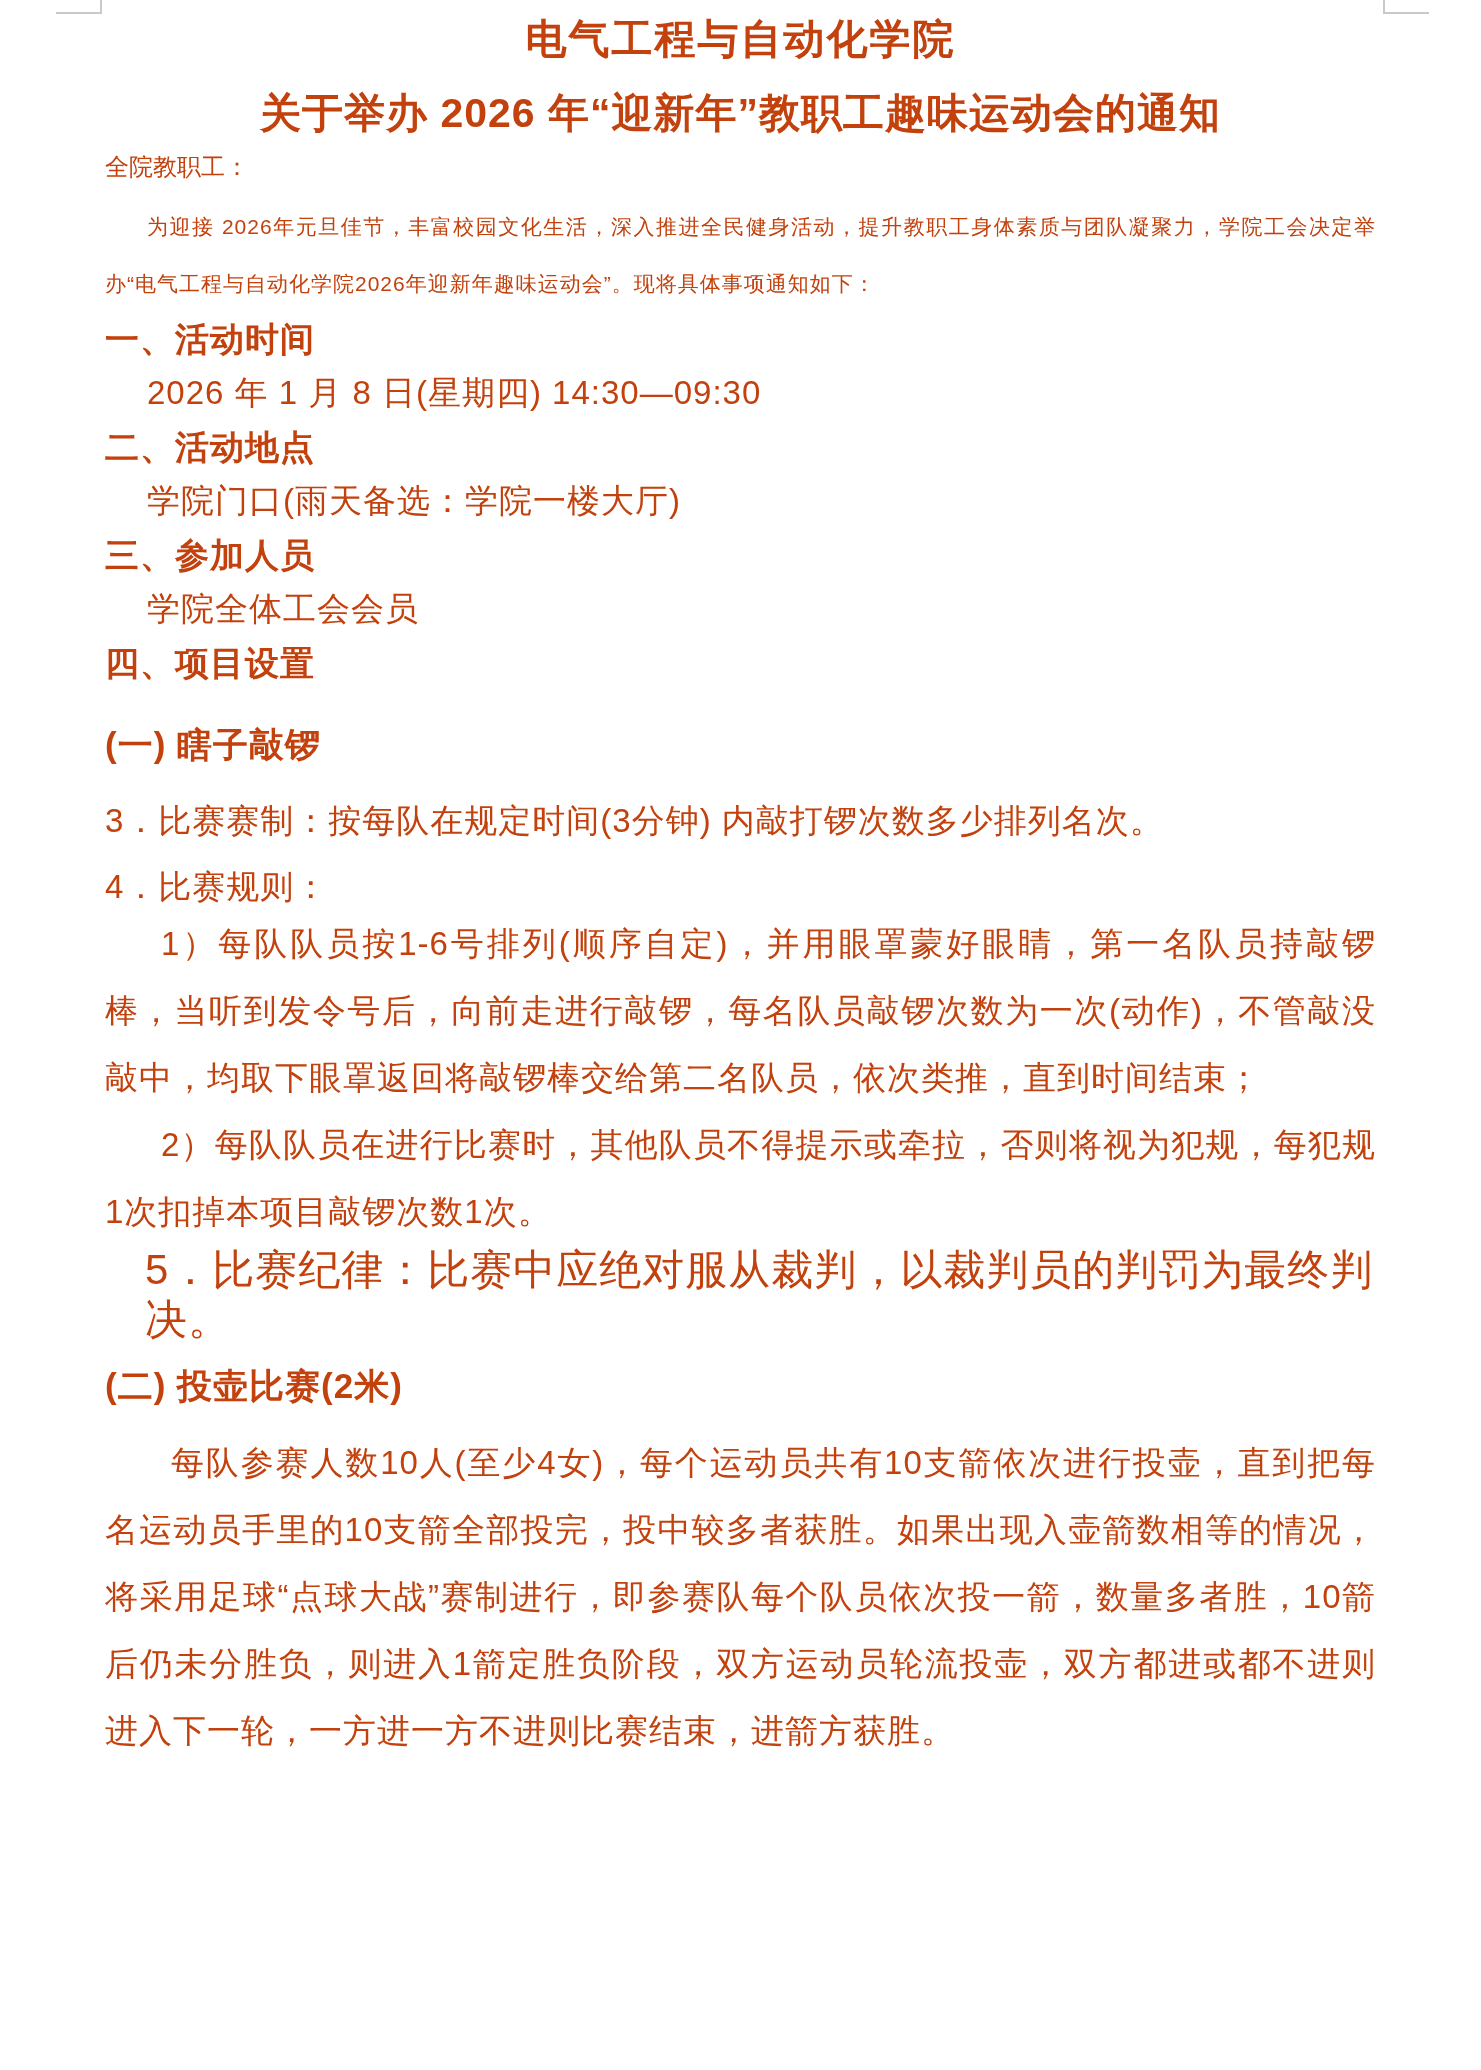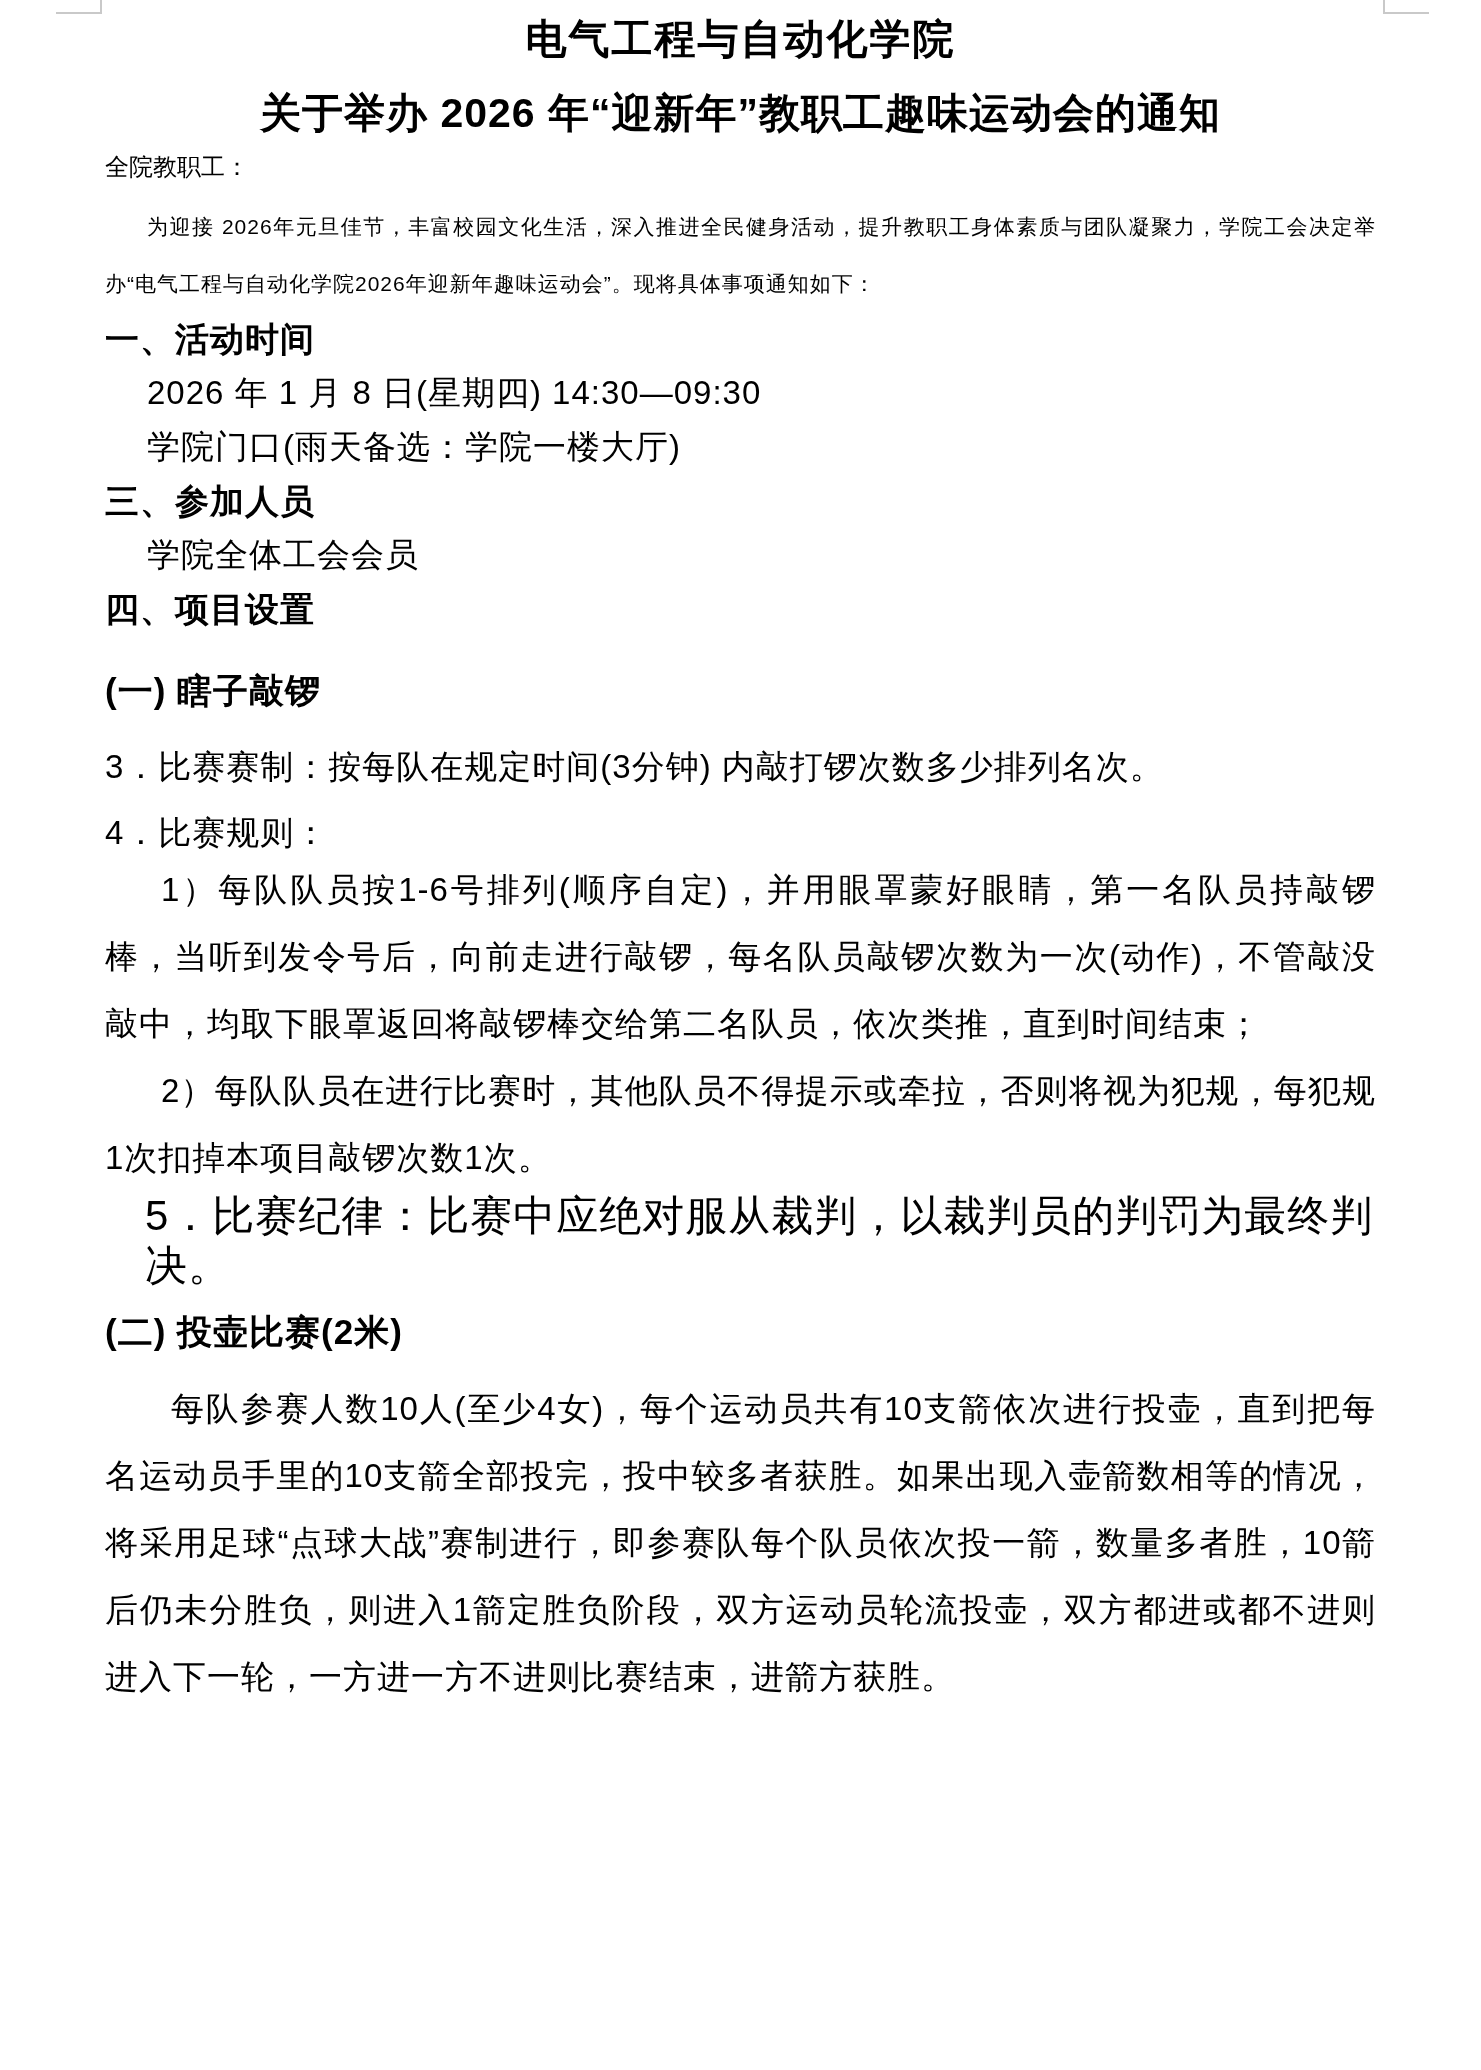--- a/index.html
+++ b/index.html
@@ -1,21 +1,21 @@
 <!DOCTYPE html>
 <html><head>
 <meta charset="utf-8">
 <style>
   html, body { margin: 0; padding: 0; background: #ffffff; }
   .page {
     position: relative;
     width: 1481px;
     height: 2070px;
     background: #ffffff;
-    color: #000000;
+    color: #c2410c;
     font-family: "Liberation Sans", sans-serif;
     overflow: hidden;
   }
   .crop-mark {
     position: absolute;
     top: -2px;
     width: 44px;
     height: 14px;
   }
   .crop-left  { left: 56px;  border-right: 2px solid #c9c9c9; border-bottom: 2px solid #c9c9c9; }
@@ -119,20 +119,21 @@
     <div class="salutation">全院教职工：</div>
 
     <div class="intro">为迎接 2026年元旦佳节，丰富校园文化生活，深入推进全民健身活动，提升教职工身体素质与团队凝聚力，学院工会决定举办“电气工程与自动化学院2026年迎新年趣味运动会”。现将具体事项通知如下：</div>
 
     <div>
       <div class="sec-h">一、活动时间</div>
       <div class="sec-b">2026 年 1 月 8 日(星期四) 14:30—09:30</div>
     </div>
 
     <div>
+      <div class="sec-h">二、活动地点</div>
       <div class="sec-b">学院门口(雨天备选：学院一楼大厅)</div>
     </div>
 
     <div>
       <div class="sec-h">三、参加人员</div>
       <div class="sec-b">学院全体工会会员</div>
     </div>
 
     <div>
       <div class="sec-h">四、项目设置</div>

